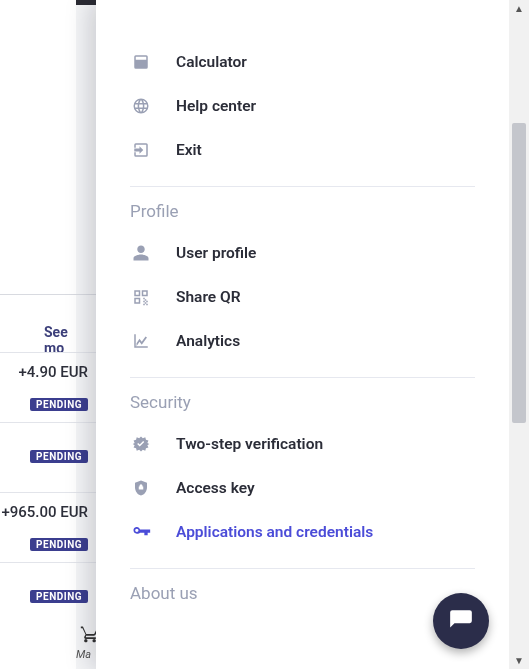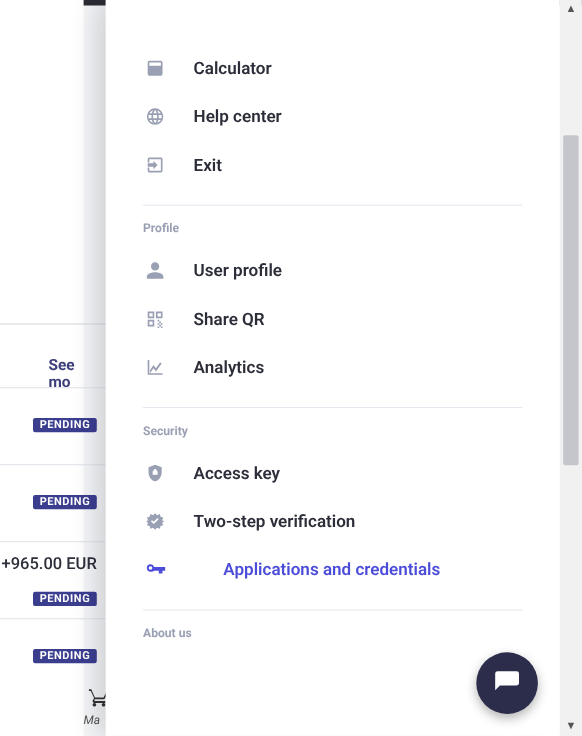--- a/index.html
+++ b/index.html
@@ -19,23 +19,23 @@
   .bg-cart { position: absolute; left: 80px; top: 624px; color: #333; }
 
   
   .panel { position: absolute; top: 0; right: 20px; bottom: 0; width: 413px; background: #fff; box-shadow: -6px 0 24px rgba(10,12,30,.18); overflow-y: auto; }
   .panel-inner { padding: 40px 34px 60px 34px; }
 
   .menu-item { display: flex; align-items: center; gap: 24px; padding: 11px 0; cursor: pointer; }
   .menu-item .icon { width: 22px; height: 22px; flex: 0 0 22px; color: #9aa0b4; display: flex; align-items: center; justify-content: center; }
   .menu-item.active .icon { color: #4b4cd8; }
   .menu-item .label { font-size: 15.5px; font-weight: 600; color: #2b2d38; }
-  .menu-item.active .label { color: #4b4cd8; margin-left: 27px; }
+  .menu-item.active .label { color: #4b4cd8; }
 
-  .section-title { font-size: 11px; font-weight: 700; color: #9aa0b4; margin: 14px 0 10px 0; }
+  .section-title { font-size: 17px; font-weight: 400; color: #9aa0b4; margin: 14px 0 10px 0; }
   .sep { border: none; border-top: 1px solid #e6e8ef; margin: 14px 0; }
 
   
   .scrollstrip { position: absolute; top: 0; right: 0; width: 20px; height: 669px; background: #f1f1f1; display: flex; flex-direction: column; align-items: center; justify-content: space-between; }
   .scrollstrip .arrow { font-size: 10px; color: #555; padding: 3px 0; cursor: pointer; user-select: none; }
   .scrollstrip .track { flex: 1; width: 100%; position: relative; }
   .scrollstrip .thumb { position: absolute; left: 3px; right: 3px; top: 106px; height: 300px; background: #c4c6cc; border-radius: 2px; }
 
   
   .fab { position: absolute; right: 40px; bottom: 20px; width: 56px; height: 56px; border-radius: 50%; background: #2b2d4a; display: flex; align-items: center; justify-content: center; box-shadow: 0 4px 10px rgba(0,0,0,.3); cursor: pointer; }
@@ -47,20 +47,21 @@
 <body>
 
 <div class="viewport">
   <div class="topbar"></div>
   <div class="pill"></div>
 
   <div class="bg-list">
     <div class="bg-divider"></div>
     <div class="bg-seemore">See mo</div>
     <div class="bg-row" style="top:352px;">
+      <div class="bg-amt">+4.90 EUR</div>
       <span class="bg-pending">PENDING</span>
     </div>
     <div class="bg-row" style="top:422px;">
       <span class="bg-pending">PENDING</span>
     </div>
     <div class="bg-row" style="top:492px;">
       <div class="bg-amt">+965.00 EUR</div>
       <span class="bg-pending">PENDING</span>
     </div>
     <div class="bg-row" style="top:562px;">
@@ -129,32 +130,32 @@
         </span>
         <span class="label">Analytics</span>
       </div>
 
       <hr class="sep">
 
       <div class="section-title">Security</div>
       <div class="menu-item">
         <span class="icon">
           <svg width="18" height="18" viewBox="0 0 24 24">
+              <path fill="currentColor" d="M12 2l2.4 2.4L17.7 3l.9 3.3 3.3.9-1.4 3.3L23 12l-2.5 1.5 1.4 3.3-3.3.9-.9 3.3-3.3-1.4L12 22l-2.4-2.4L6.3 21l-.9-3.3-3.3-.9 1.4-3.3L1 12l2.5-1.5L2.1 7.2l3.3-.9L6.3 3l3.3 1.4L12 2zm-1.7 13.3l6-6-1.4-1.4-4.6 4.6-2-2-1.4 1.4 3.4 3.4z"></path>
+            </svg>
+        </span>
+        <span class="label">Two-step verification</span>
+      </div>
+      <div class="menu-item">
+        <span class="icon">
+          <svg width="18" height="18" viewBox="0 0 24 24">
               <path fill="currentColor" d="M12 2l8 3v6c0 5.25-3.4 10.12-8 11-4.6-.88-8-5.75-8-11V5l8-3zm0 5a2 2 0 0 0-2 2v1h-1v4h6v-4h-1V9a2 2 0 0 0-2-2z"></path>
             </svg>
         </span>
         <span class="label">Access key</span>
-      </div>
-      <div class="menu-item">
-        <span class="icon">
-          <svg width="18" height="18" viewBox="0 0 24 24">
-              <path fill="currentColor" d="M12 2l2.4 2.4L17.7 3l.9 3.3 3.3.9-1.4 3.3L23 12l-2.5 1.5 1.4 3.3-3.3.9-.9 3.3-3.3-1.4L12 22l-2.4-2.4L6.3 21l-.9-3.3-3.3-.9 1.4-3.3L1 12l2.5-1.5L2.1 7.2l3.3-.9L6.3 3l3.3 1.4L12 2zm-1.7 13.3l6-6-1.4-1.4-4.6 4.6-2-2-1.4 1.4 3.4 3.4z"></path>
-            </svg>
-        </span>
-        <span class="label">Two-step verification</span>
       </div>
       <div class="menu-item active">
         <span class="icon">
           <svg width="20" height="20" viewBox="0 0 24 24">
               <path fill="currentColor" d="M7 14a4 4 0 1 1 3.87-5H23v4h-3v3h-4v-3h-5.13A4 4 0 0 1 7 14zm0-2a2 2 0 1 0 0-4 2 2 0 0 0 0 4z"></path>
             </svg>
         </span>
         <span class="label">Applications and credentials</span>
       </div>
 

